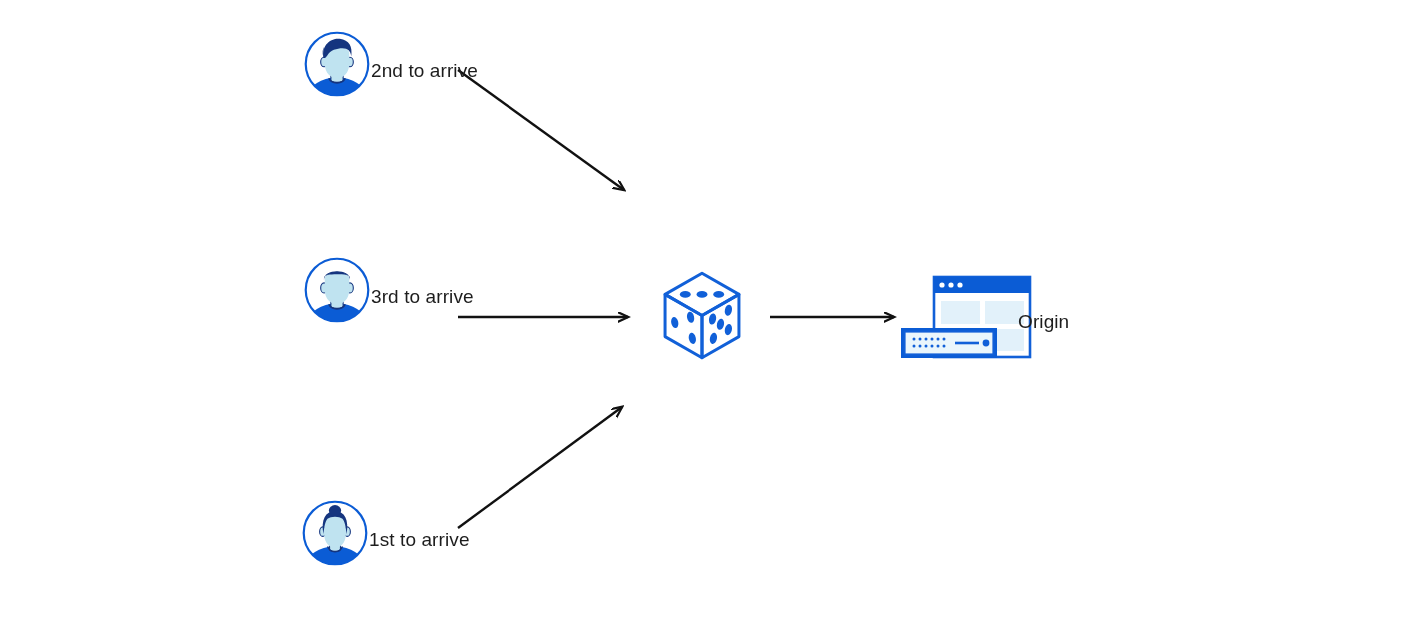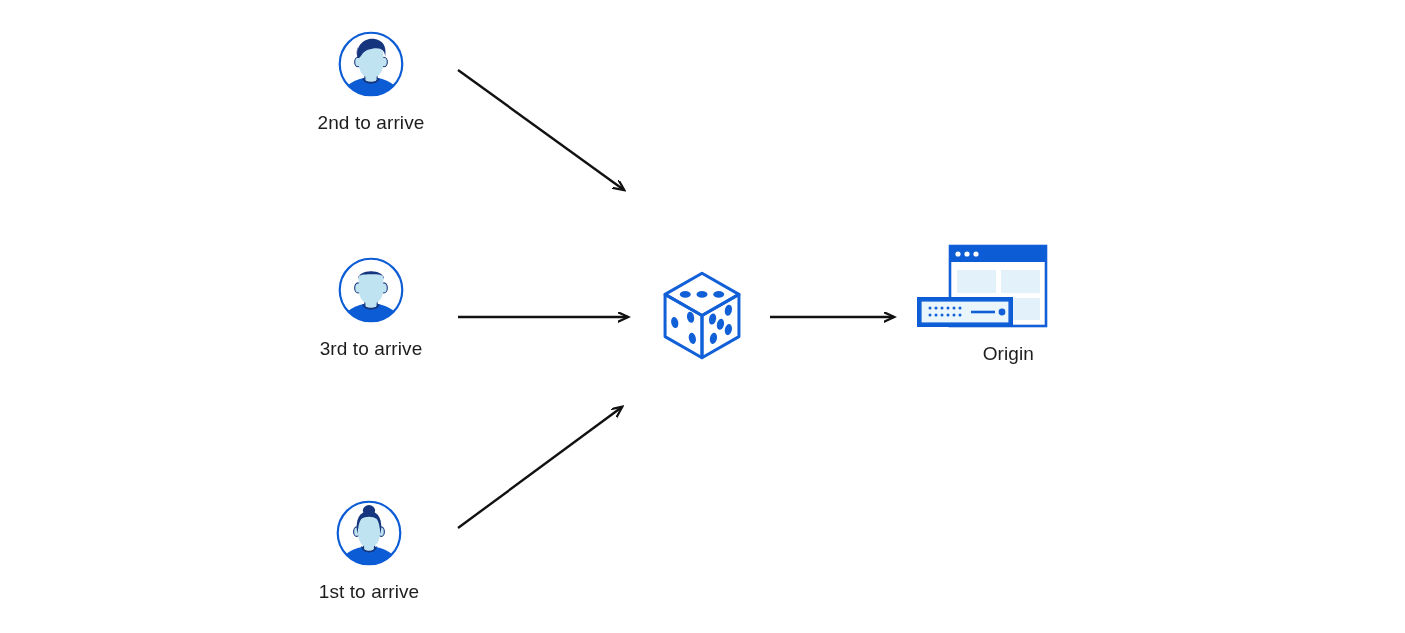--- a/index.html
+++ b/index.html
@@ -14,21 +14,21 @@
   #canvas {
     position: relative;
     width: 1405px;
     height: 633px;
     background: #ffffff;
     overflow: hidden;
   }
   .node {
     position: absolute;
     display: flex;
-    flex-direction: column;
+    flex-direction: row;
     align-items: center;
   }
   .node-label {
     margin-top: 14px;
     font-size: 19px;
     color: #1d1d1d;
     font-family: "Liberation Sans", sans-serif;
     white-space: nowrap;
     letter-spacing: 0.1px;
   }
@@ -179,21 +179,21 @@
           <ellipse cx="62" cy="58" rx="4" ry="6.4" transform="rotate(12 62 58)"></ellipse>
           <ellipse cx="80" cy="70" rx="4" ry="6.4" transform="rotate(12 80 70)"></ellipse>
           <ellipse cx="63" cy="80" rx="4" ry="6.4" transform="rotate(12 63 80)"></ellipse>
           <ellipse cx="71" cy="64" rx="4" ry="6.4" transform="rotate(12 71 64)"></ellipse>
         </g>
       </svg>
     </div>
     <div class="node-label"></div>
   </div>
 
-  <div class="node" style="left:898px; top:239px; width:136px;align-items:flex-end;">
+  <div class="node" style="left:898px; top:270px; width:136px;">
     <div class="origin-wrap">
       <svg viewBox="0 0 136 104" width="136" height="104" xmlns="http://www.w3.org/2000/svg">
 
         <g>
           <rect x="36" y="7" width="96" height="80" fill="#ffffff" stroke="#1160d8" stroke-width="2.6"></rect>
           <rect x="36" y="7" width="96" height="16" fill="#0b5cd5"></rect>
           <circle cx="44" cy="15" r="2.6" fill="#ffffff"></circle>
           <circle cx="53" cy="15" r="2.6" fill="#ffffff"></circle>
           <circle cx="62" cy="15" r="2.6" fill="#ffffff"></circle>
           <rect x="43" y="31" width="39" height="23" fill="#e2f1fa"></rect>

